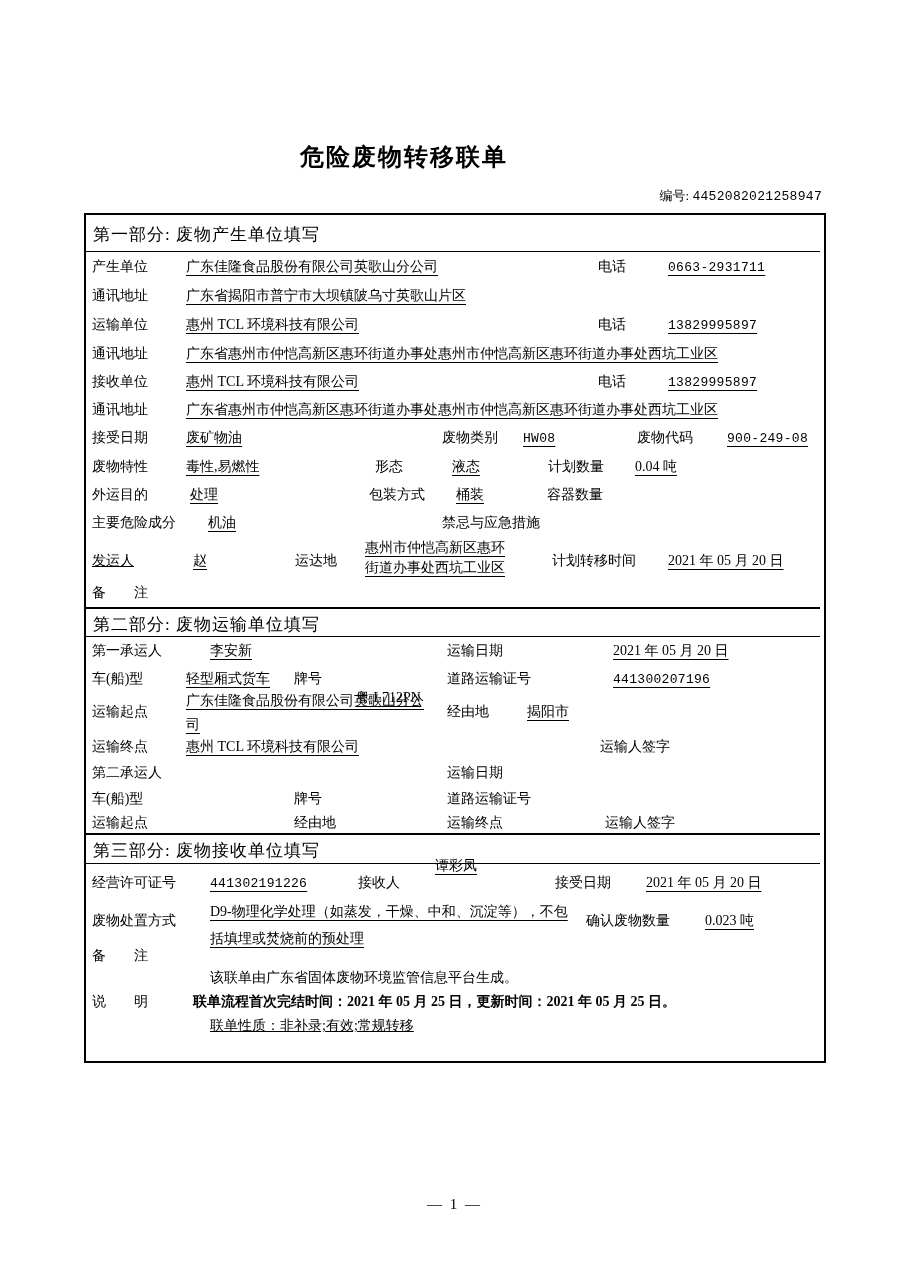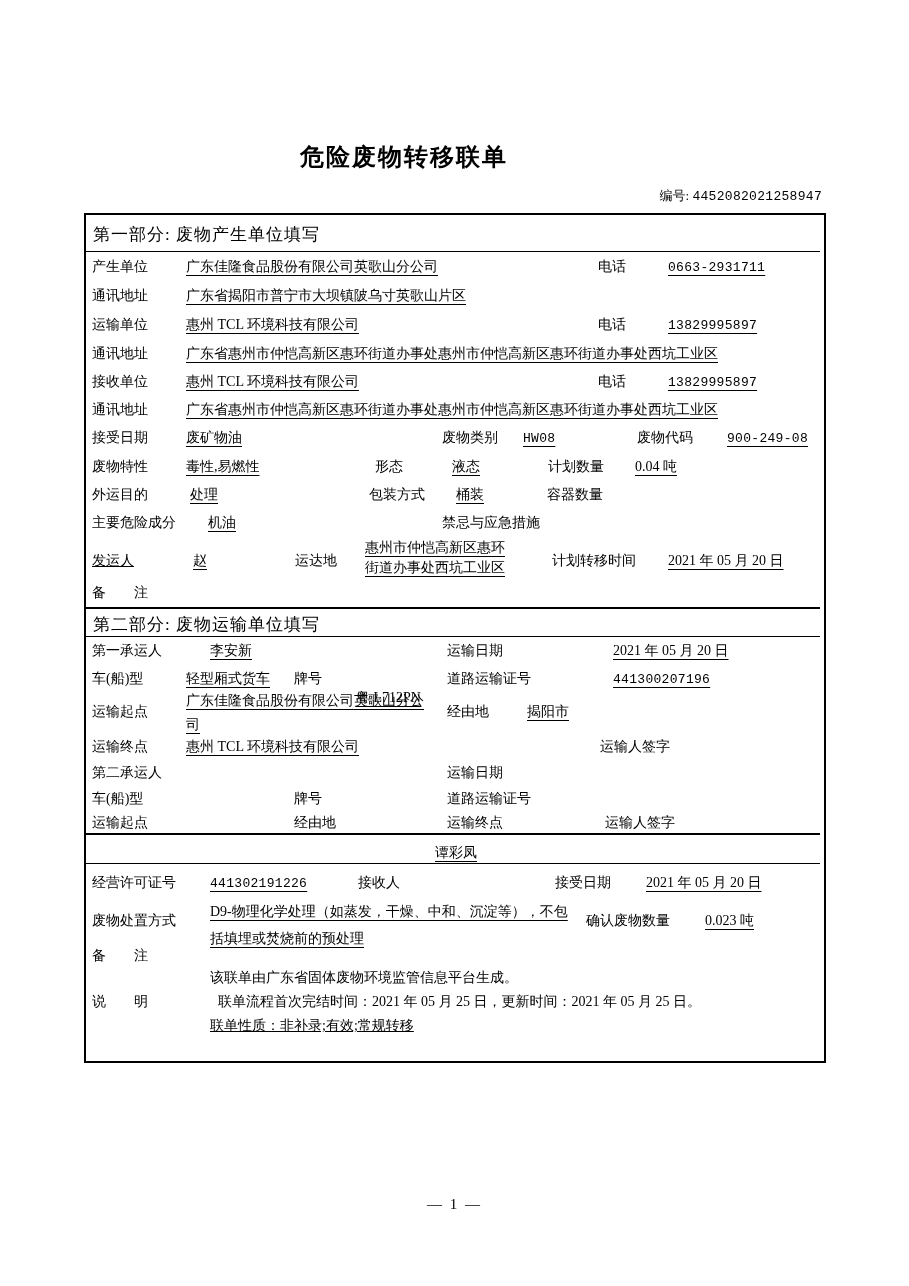--- a/index.html
+++ b/index.html
@@ -143,42 +143,43 @@
     <span class="lbl" style="left:6px;top:575px;">车(船)型</span>
     <span class="lbl" style="left:208px;top:575px;">牌号</span>
     <span class="lbl" style="left:361px;top:575px;">道路运输证号</span>
 
     <span class="lbl" style="left:6px;top:599px;">运输起点</span>
     <span class="lbl" style="left:208px;top:599px;">经由地</span>
     <span class="lbl" style="left:361px;top:599px;">运输终点</span>
     <span class="lbl" style="left:519px;top:599px;">运输人签字</span>
 
     <div class="hline" style="top:618px;height:2px;"></div>
+    <div class="sec-header" style="top:624px;">第三部分: 废物接收单位填写</div>
     <div class="hline" style="top:648px;height:1px;"></div>
 
     <span class="lbl" style="left:6px;top:659px;">经营许可证号</span>
     <span class="val u num" style="left:124px;top:660px;">441302191226</span>
     <span class="lbl" style="left:272px;top:659px;">接收人</span>
-    <span class="val u" style="left:349px;top:629px;">谭彩凤</span>
+    <span class="val u" style="left:349px;top:642px;">谭彩凤</span>
     <span class="lbl" style="left:452px;top:659px;margin-left:17px;">接受日期</span>
     <span class="val u" style="left:560px;top:659px;">2021 年 05 月 20 日</span>
 
     <span class="lbl" style="left:6px;top:697px;">废物处置方式</span>
     <span class="val u wrap" style="left:124px;top:683px;width:370px;line-height:27px;">D9-物理化学处理（如蒸发，干燥、中和、沉淀等），不包括填埋或焚烧前的预处理</span>
     <span class="lbl" style="left:500px;top:697px;">确认废物数量</span>
     <span class="val u" style="left:619px;top:697px;">0.023 吨</span>
 
     <span class="lbl" style="left:6px;top:732px;">备</span>
     <span class="lbl" style="left:48px;top:732px;">注</span>
 
     <span class="lbl" style="left:124px;top:754px;">该联单由广东省固体废物环境监管信息平台生成。</span>
 
     <span class="lbl" style="left:6px;top:778px;">说</span>
     <span class="lbl" style="left:48px;top:778px;">明</span>
-    <span class="lbl" style="left:132px;top:778px;">联单流程首次完结时间：2021 年 05 月 25 日，更新时间：2021 年 05 月 25 日。</span>
+    <span class="lbl" style="left:107px;top:778px;font-weight:bold;">联单流程首次完结时间：2021 年 05 月 25 日，更新时间：2021 年 05 月 25 日。</span>
 
     <span class="lbl" style="left:124px;top:802px;text-decoration:underline;">联单性质：非补录;有效;常规转移</span>
 
   </div>
 
   <div class="footer">— 1 —</div>
 
 </div>
 
 </body></html>

